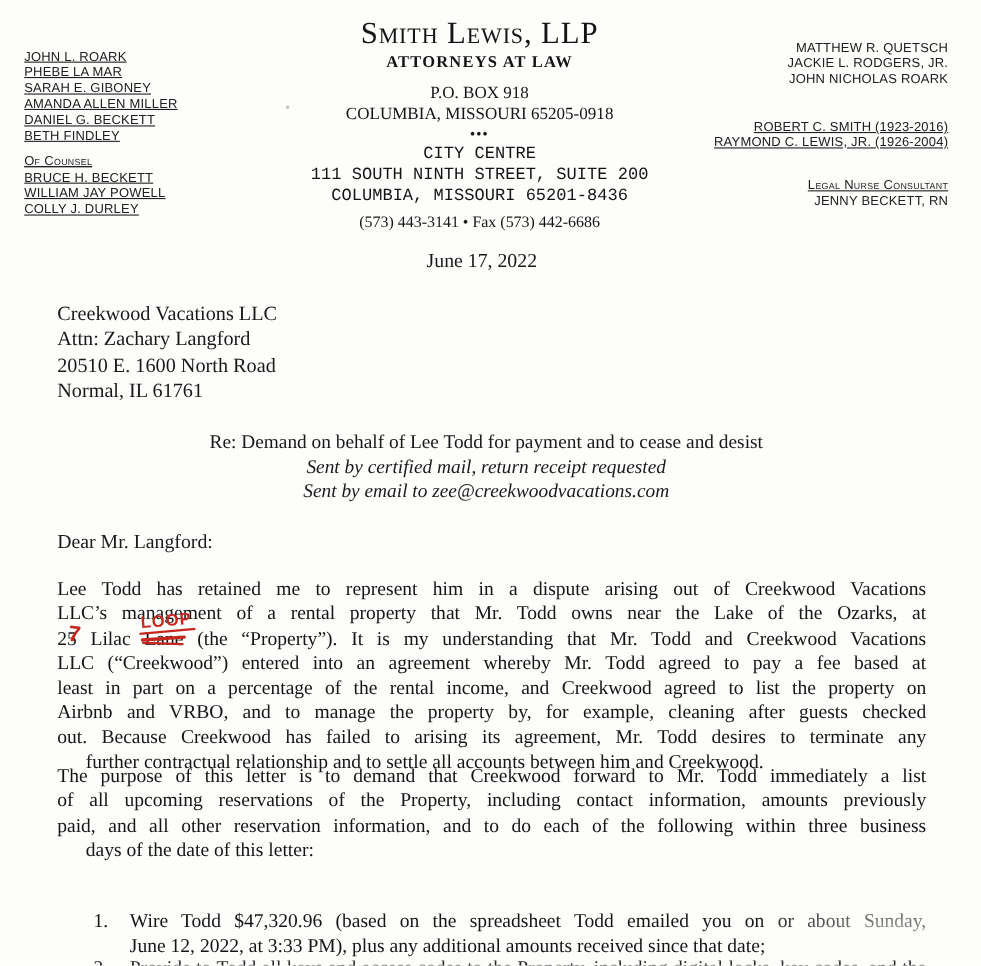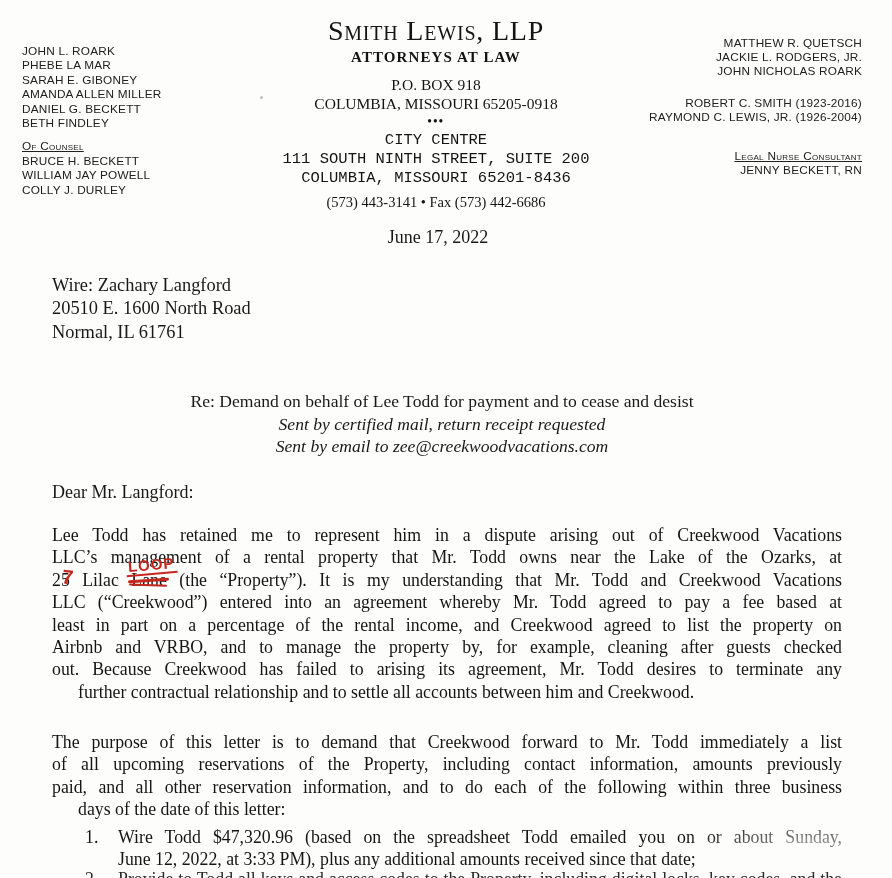--- a/index.html
+++ b/index.html
@@ -2,49 +2,49 @@
 <html><head>
 <meta charset="utf-8">
 <style>
   html,body{margin:0;padding:0;background:#ffffff;}
   .page{position:relative;width:892px;height:878px;background:#fdfdfc;overflow:hidden;
         font-family:"Liberation Serif",serif;color:#191919;}
 
   
   .lh-left{position:absolute;left:22px;top:44px;
            font-family:"Liberation Sans",sans-serif;font-size:11.8px;line-height:14.4px;
-           color:#202020;letter-spacing:.2px;}
+           color:#202020;letter-spacing:.2px;text-decoration:underline;}
   .lh-left .gap{height:9px;}
   .sc-head{font-variant:small-caps;text-decoration:underline;letter-spacing:.3px;}
 
   .lh-center{position:absolute;left:261px;top:16px;width:350px;text-align:center;color:#141414;}
   .firm{font-size:28px;font-weight:normal;font-variant:small-caps;letter-spacing:.8px;line-height:30px;}
   .firm-sub{font-size:15px;font-weight:bold;letter-spacing:1.1px;margin-top:3px;}
   .addr-block{margin-top:9px;font-size:15.5px;line-height:19px;}
   .dots{font-size:12px;font-weight:bold;letter-spacing:1.5px;line-height:12px;margin-top:2px;}
   .office-block{margin-top:4px;font-size:15.5px;line-height:19px;font-family:Liberation Mono, monospace;}
   .phone{margin-top:6px;font-size:14.5px;}
 
   .lh-right{position:absolute;right:30px;top:36px;text-align:right;
             font-family:"Liberation Sans",sans-serif;font-size:11.8px;line-height:14.2px;
             color:#202020;letter-spacing:.2px;}
-  .lh-right .mem{margin-top:17px;}
+  .lh-right .mem{margin-top:29px;text-decoration:underline;}
   .lh-right .nurse{margin-top:25px;}
 
   
   .date{position:absolute;left:0;top:227px;width:876px;text-align:center;font-size:18px;}
   .recipient{position:absolute;left:52px;top:274px;font-size:18.4px;line-height:23.4px;}
   .re-block{position:absolute;left:52px;top:390px;width:780px;text-align:center;
             font-size:17.6px;line-height:22.5px;}
   .re-block .it{font-style:italic;text-align:center;}
   .salutation{position:absolute;left:52px;top:482px;font-size:18px;}
 
   .para{position:absolute;left:52px;width:790px;font-size:17.8px;line-height:22.4px;color:#151515;}
   .p1{top:524px;}
-  .p2{top:731px;}
+  .p2{top:694px;}
   .jl{text-align:justify;text-align-last:justify;}
   .nl{text-align:left;margin-left:26px;}
 
   .list{position:absolute;left:85px;top:826px;width:757px;font-size:17.8px;line-height:22.4px;color:#151515;}
   .num{display:inline-block;width:33px;}
   .li2{margin-left:33px;}
   .clipped{position:absolute;left:85px;top:868px;width:757px;font-size:17.8px;line-height:22.4px;color:#2a2a2a;}
 
   
   .ow{position:relative;}
@@ -112,21 +112,22 @@
       <div class="sc-head">Legal Nurse Consultant</div>
       <div>JENNY BECKETT, RN</div>
     </div>
   </div>
 
   <div class="speck"></div>
 
   <div class="date">June 17, 2022</div>
 
   <div class="recipient">
-    <div>Wire: Zachary Langford</div>
+    <div>Creekwood Vacations LLC</div>
+    <div>Attn: Zachary Langford</div>
     <div>20510 E. 1600 North Road</div>
     <div>Normal, IL 61761</div>
   </div>
 
   <div class="re-block">
     <div>Re: Demand on behalf of Lee Todd for payment and to cease and desist</div>
     <div class="it">Sent by certified mail, return receipt requested</div>
     <div class="it">Sent by email to zee@creekwoodvacations.com</div>
   </div>
 

